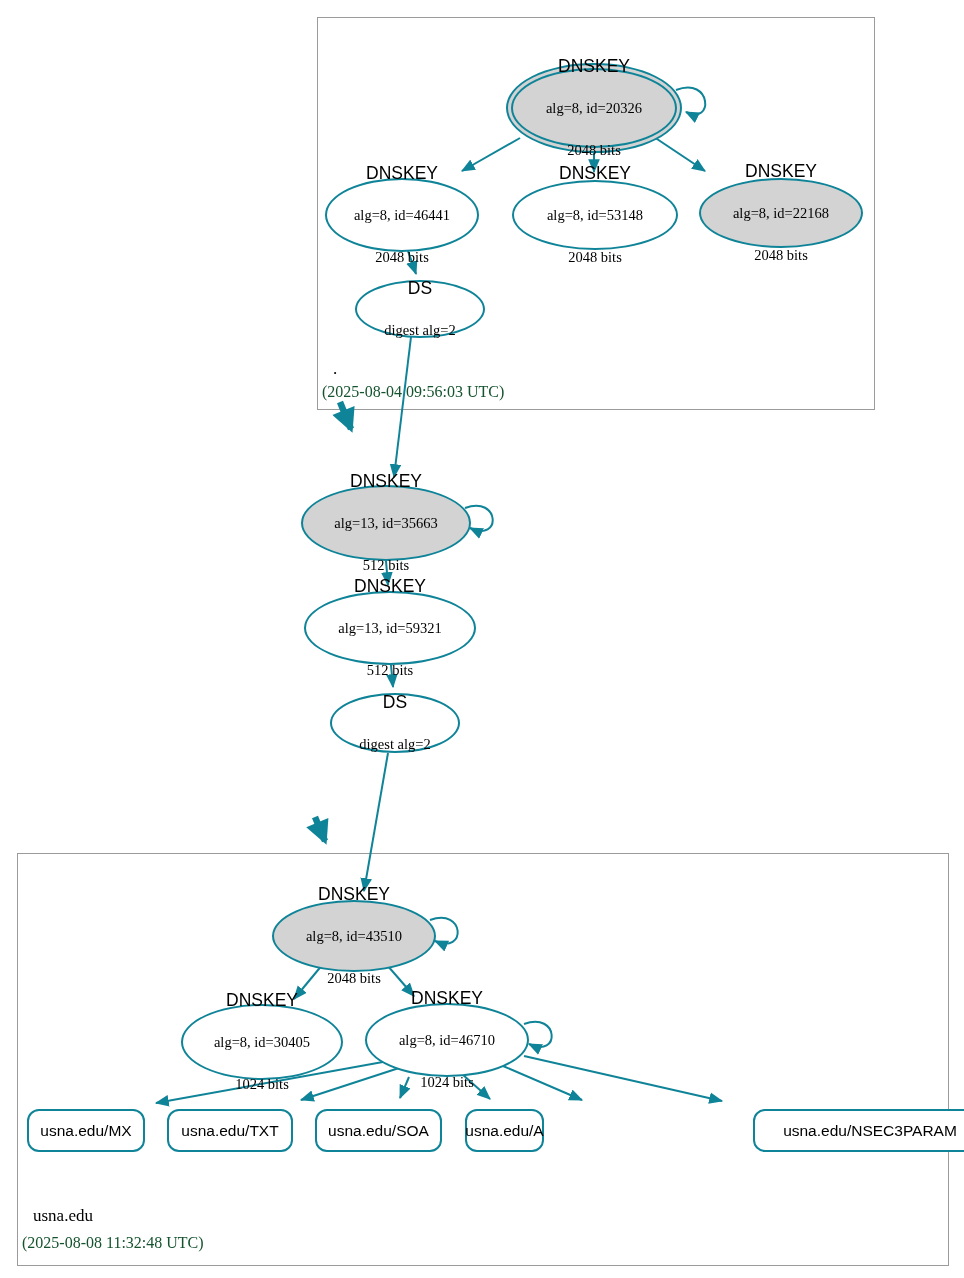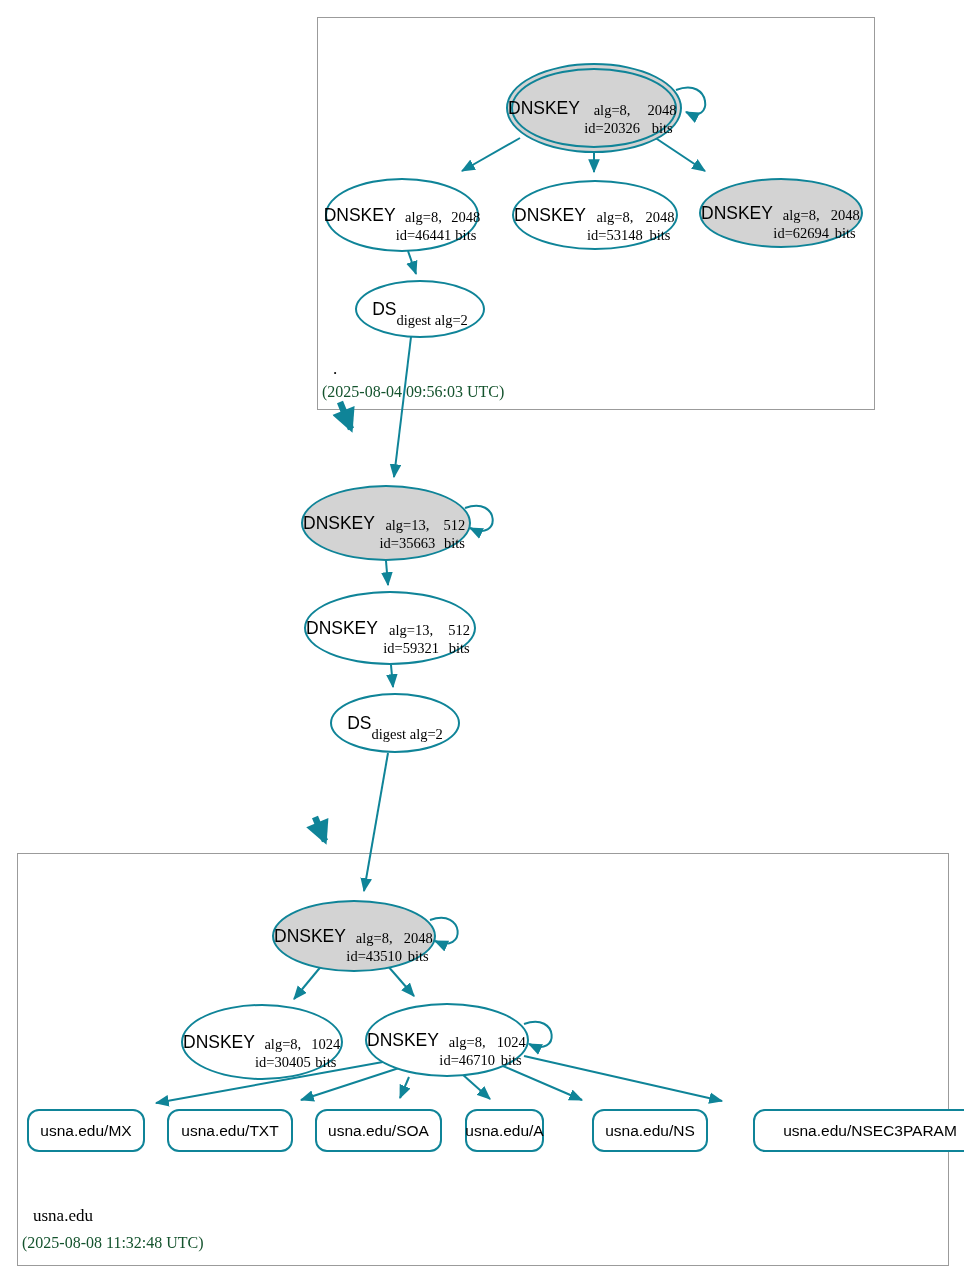--- a/index.html
+++ b/index.html
@@ -13,22 +13,22 @@
     position:relative;width:964px;height:1278px;background:#fff;overflow:hidden;
     font-family:"Liberation Serif",serif;color:var(--ink);
   }
   .zonebox{position:absolute;border:1.4px solid var(--box-border);background:transparent;}
   .zone-name{position:absolute;left:15px;font:17px "Liberation Serif",serif;color:#000;white-space:nowrap;}
   .zone-ts{position:absolute;left:4px;font:16px "Liberation Serif",serif;color:#14532d;white-space:nowrap;}
   svg.edges{position:absolute;left:0;top:0;pointer-events:none;}
   svg.edges path{fill:none;stroke:var(--teal);}
   .node{
     position:absolute;border:2.5px solid var(--teal);border-radius:50%;background:#fff;
-    display:flex;flex-direction:row;align-items:center;justify-content:center;
-    text-align:center;box-sizing:border-box;z-index:3;
+    display:flex;flex-direction:column;align-items:center;justify-content:center;
+    text-align:left;box-sizing:border-box;z-index:3;
   }
   .node.gray{background:var(--gray-fill);}
   .node.double::before{
     content:"";position:absolute;inset:3px;border:2.5px solid var(--teal);border-radius:50%;
   }
   .ntitle{font:17.5px "Liberation Sans",sans-serif;color:#000;line-height:1.15;position:relative;}
   .ndetail{font:14.5px "Liberation Serif",serif;color:#000;line-height:1.22;position:relative;margin-top:24px;}
   .rrset{
     position:absolute;height:43px;box-sizing:border-box;border:2.3px solid var(--teal);
     border-radius:12px;background:#fff;display:flex;align-items:center;justify-content:center;
@@ -100,21 +100,21 @@
   </div>
 
   <div class="node" style="left:512px;top:180px;width:166px;height:70px">
     <div class="ntitle">DNSKEY</div>
     <div class="ndetail">alg=8, id=53148</div>
     <div class="ndetail">2048 bits</div>
   </div>
 
   <div class="node gray" style="left:699px;top:178px;width:164px;height:70px">
     <div class="ntitle">DNSKEY</div>
-    <div class="ndetail">alg=8, id=62694</div>
+    <div class="ndetail">alg=8, id=22168</div>
     <div class="ndetail">2048 bits</div>
   </div>
 
   <div class="node" style="left:355px;top:280px;width:130px;height:58px">
     <div class="ntitle">DS</div>
     <div class="ndetail">digest alg=2</div>
   </div>
 
   <div class="node gray" style="left:301px;top:485px;width:170px;height:76px">
     <div class="ntitle">DNSKEY</div>
@@ -148,16 +148,15 @@
   <div class="node" style="left:365px;top:1003px;width:164px;height:74px">
     <div class="ntitle">DNSKEY</div>
     <div class="ndetail">alg=8, id=46710</div>
     <div class="ndetail">1024 bits</div>
   </div>
 
   <div class="rrset" style="left:27px;top:1109px;width:118px">usna.edu/MX</div>
   <div class="rrset" style="left:167px;top:1109px;width:126px">usna.edu/TXT</div>
   <div class="rrset" style="left:315px;top:1109px;width:127px">usna.edu/SOA</div>
   <div class="rrset" style="left:465px;top:1109px;width:79px">usna.edu/A</div>
-  <div class="rrset" style="left:592px;top:1109px;width:116px">usna.edu/NS</div>
   <div class="rrset" style="left:753px;top:1109px;width:234px">usna.edu/NSEC3PARAM</div>
 
 </div>
 
 </body></html>

